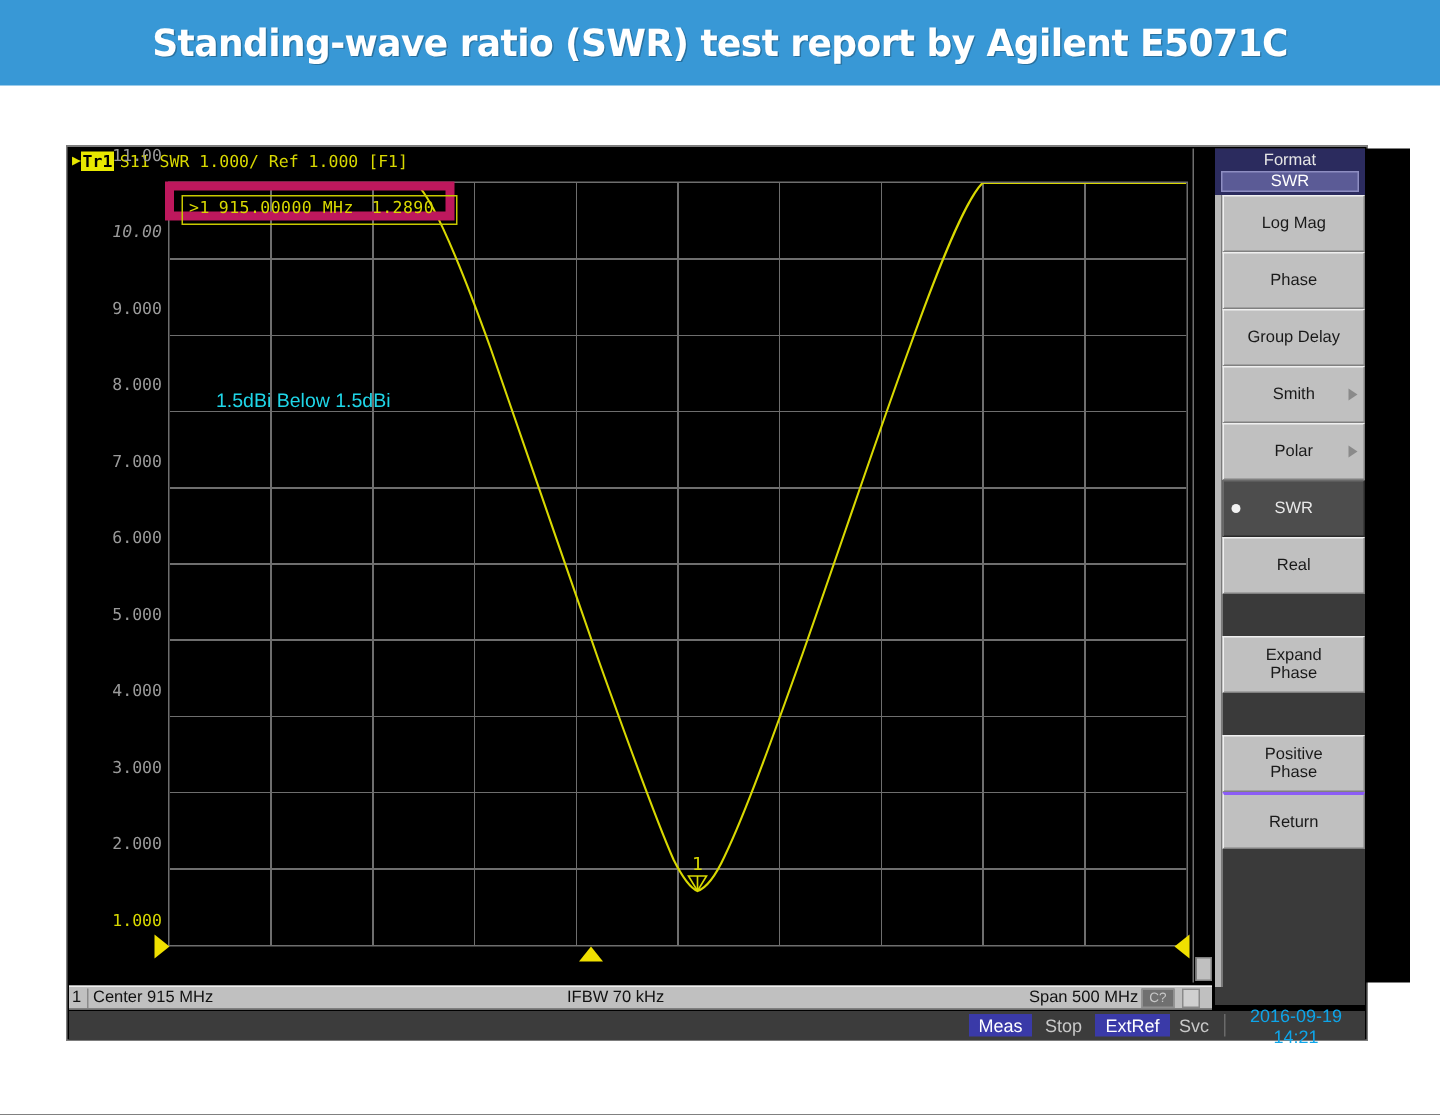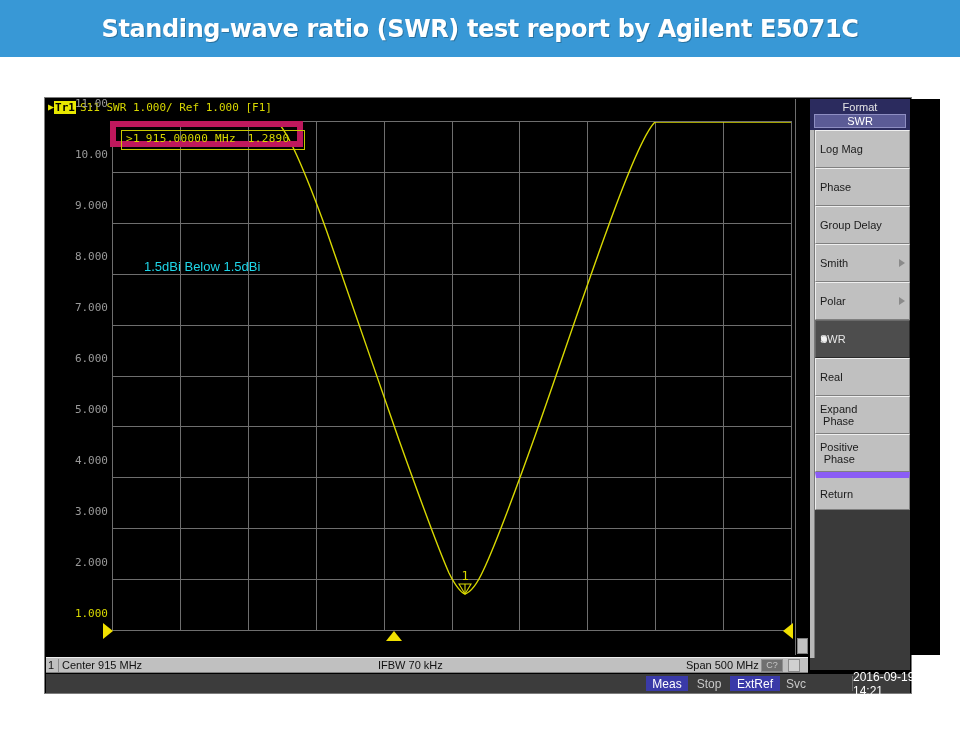--- a/index.html
+++ b/index.html
@@ -165,31 +165,31 @@
   }
   #menu-items{
     position:absolute;left:5px;top:31px;width:95px;
   }
   .menu-item{
     position:relative;width:95px;box-sizing:border-box;
     background:#c0c0c0;
     border-top:1px solid #efefef;border-left:1px solid #efefef;
     border-right:1px solid #808080;border-bottom:1px solid #808080;
     color:#1a1a1a;font-size:11px;
-    display:flex;align-items:center;
+    display:flex;align-items:center;justify-content:center;
     text-align:center;line-height:12px;
   }
   .menu-item.h1{height:38px;}
-  .menu-item.h2{height:38px;}
+  .menu-item.h2{height:38px;margin-top:28px;}
   .menu-item.selected{
     background:#4d4d4d;color:#e8e8e8;
     border-top:1px solid #6a6a6a;border-left:1px solid #6a6a6a;
     border-right:1px solid #2a2a2a;border-bottom:1px solid #2a2a2a;
   }
-  .menu-item.sep-top{border-top:6px solid #8b5cf6;}
+  .menu-item.sep-top{border-top:2px solid #8b5cf6;}
   .radio-dot{
     position:absolute;left:5px;top:50%;transform:translateY(-50%);
     width:6px;height:6px;border-radius:50%;background:#f2f2f2;
   }
   .sub-arrow{
     position:absolute;right:4px;top:50%;transform:translateY(-50%);
     width:0;height:0;border-top:4px solid transparent;
     border-bottom:4px solid transparent;border-left:6px solid #8a8a8a;
   }
   .menu-label{padding:0 4px;white-space:pre-line;}
@@ -227,22 +227,23 @@
     position:absolute;top:2px;height:15px;font-size:12px;
     display:flex;align-items:center;justify-content:center;
     color:#c8c8c8;
   }
   .st-chip.on{background:#3a3aa8;color:#ffffff;}
   #st-meas{left:600px;width:42px;}
   #st-stop{left:644px;width:38px;}
   #st-extref{left:684px;width:50px;}
   #st-svc{left:736px;width:28px;}
   #st-date{
-    left:806px;width:94px;color:#ffffff;font-size:12px;
+    left:770px;width:94px;color:#0ea5e9;font-size:12px;
     border-left:1px solid #6a6a6a;
+    text-align:center;
   }
 </style>
 </head>
 <body>
 
 <div id="title-banner">
   <div id="title-text">Standing-wave ratio (SWR) test report by Agilent E5071C</div>
 </div>
 
 <div id="vna-window">
@@ -250,21 +251,21 @@
   <div id="vna-body">
 
     <div id="graph-pane">
 
       <div id="trace-title">
         <span id="trace-arrow">▶</span><span id="trace-badge">Tr1</span><span id="trace-desc">S11  SWR 1.000/ Ref 1.000 [F1]</span>
       </div>
 
       <div id="y-axis">
         <div class="ytick" style="top:0px;">11.00</div>
-        <div class="ytick" style="top:51px;">10.00</div>
+        <div class="ytick" style="top:51px;font-style:italic;">10.00</div>
         <div class="ytick" style="top:102px;">9.000</div>
         <div class="ytick" style="top:153px;">8.000</div>
         <div class="ytick" style="top:204px;text-align:right;">7.000</div>
         <div class="ytick" style="top:255px;">6.000</div>
         <div class="ytick" style="top:306px;">5.000</div>
         <div class="ytick" style="top:357px;">4.000</div>
         <div class="ytick" style="top:408px;">3.000</div>
         <div class="ytick" style="top:459px;">2.000</div>
         <div class="ytick ref" style="top:510px;">1.000</div>
       </div>

